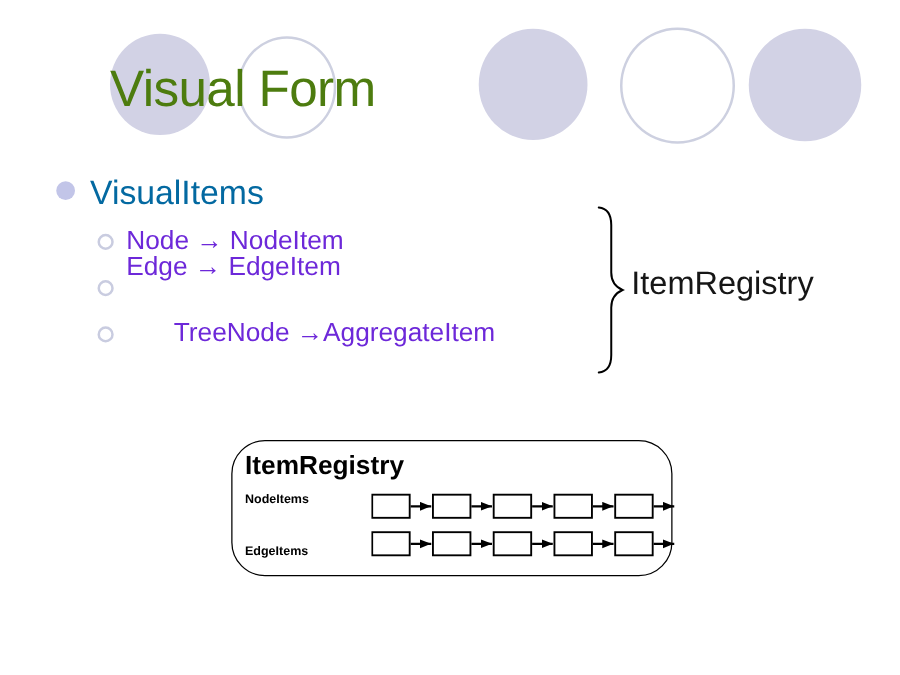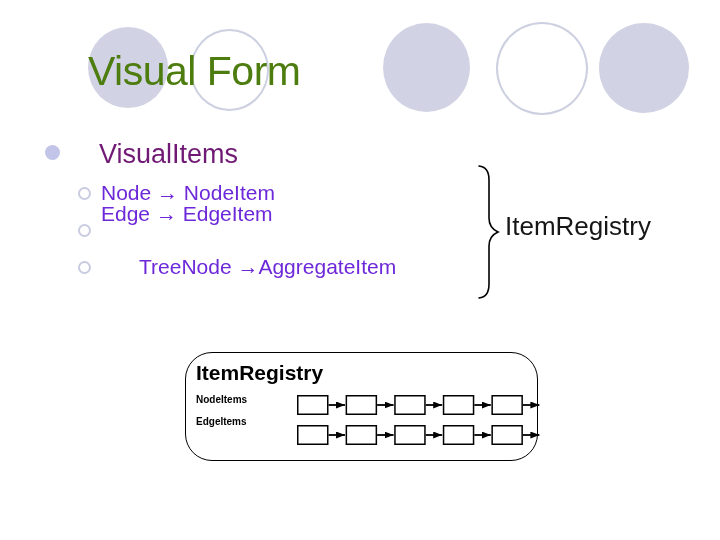--- a/index.html
+++ b/index.html
@@ -19,21 +19,21 @@
     font-size:41px;line-height:1.05;letter-spacing:-0.5px;color:#4d7c0f;
     white-space:nowrap;z-index:2;margin-left:43px;
   }
   
   .main-bullet-dot{
     position:absolute;left:45px;top:145px;width:15px;height:15px;
     border-radius:50%;background:#c2c5e8;
   }
   .main-bullet-text{
     position:absolute;left:72px;top:140px;
-    font-size:27px;line-height:1.1;color:#701a75;white-space:nowrap;margin-left:27px;
+    font-size:27px;line-height:1.1;color:#0369a1;white-space:nowrap;
   }
   .sub-bullet-ring{
     position:absolute;left:78px;width:9px;height:9px;border-radius:50%;
     border:2px solid #c9cce0;background:#ffffff;
   }
   .sub-bullet-text{
     position:absolute;left:101px;
     font-size:21px;line-height:1.15;color:#6d28d9;white-space:nowrap;
   }
   .r1{top:181px;} .r2{top:202px;} .r3{top:255px;margin-left:38px;}
@@ -51,21 +51,21 @@
     box-sizing:border-box;
   }
   .registry-title{
     position:absolute;left:196px;top:361px;
     font-size:21px;font-weight:bold;color:#000000;white-space:nowrap;
   }
   .row-label{
     position:absolute;left:196px;
     font-size:10px;font-weight:bold;color:#000000;white-space:nowrap;
   }
-  .row-label.n1{top:394px;} .row-label.n2{top:416px;}
+  .row-label.n1{top:394px;} .row-label.n2{top:436px;}
   .chain-svg{position:absolute;left:297px;}
   .chain-svg.n1{top:393px;} .chain-svg.n2{top:423px;}
 </style>
 </head>
 <body>
 
 <div class="circle filled" style="left:88px;top:27px;width:80px;height:81px;"></div>
 <div class="circle outlined" style="left:190px;top:29px;width:75px;height:78px;"></div>
 <div class="circle filled" style="left:383px;top:23px;width:87px;height:89px;"></div>
 <div class="circle outlined" style="left:496px;top:22px;width:88px;height:89px;border-width:2.5px;"></div>

